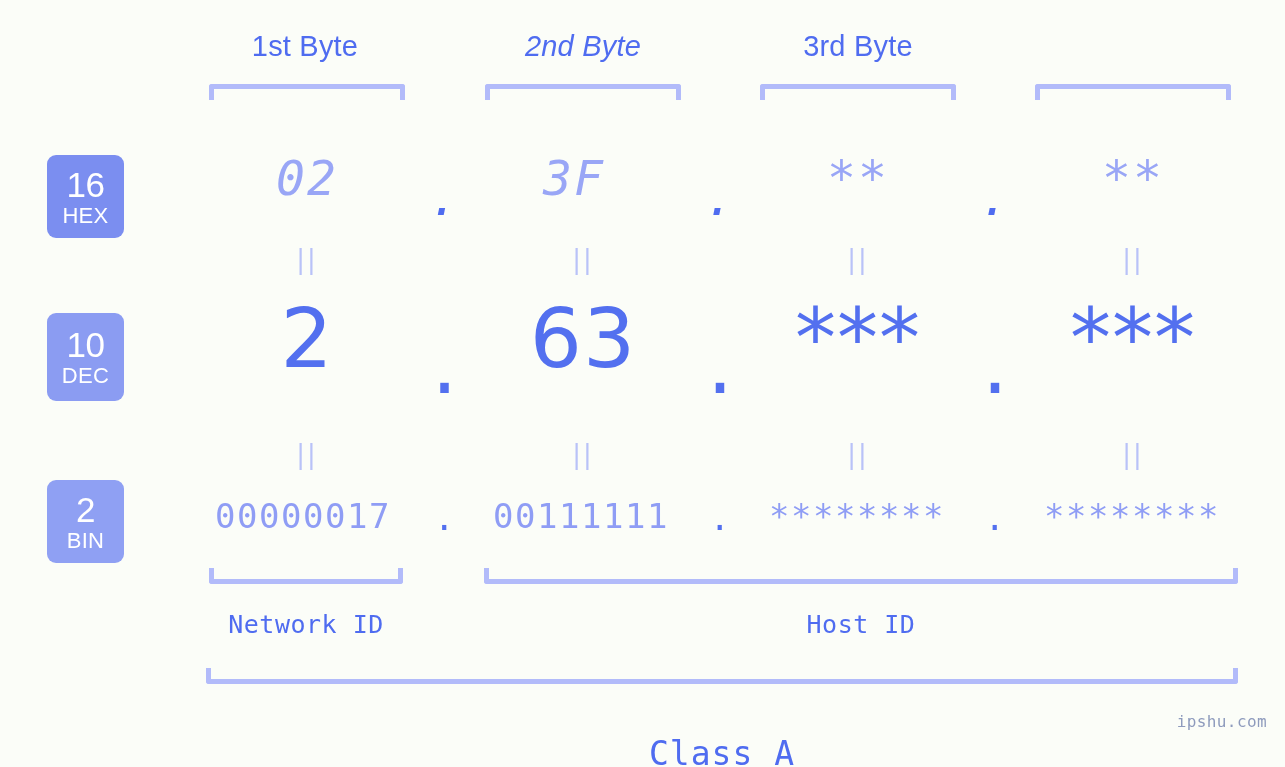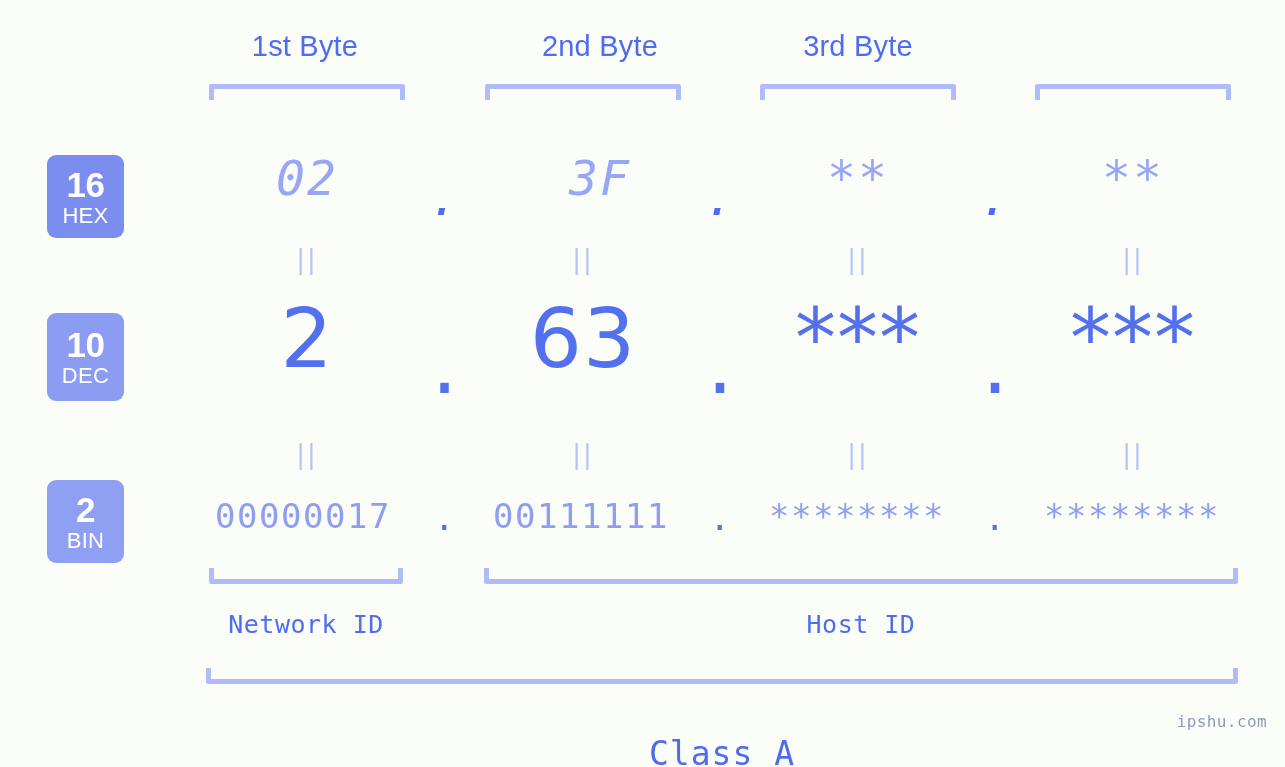--- a/index.html
+++ b/index.html
@@ -63,21 +63,21 @@
     color: #ffffff;
     font-family: "Liberation Sans", sans-serif;
     display: flex;
     flex-direction: column;
     align-items: center;
     justify-content: center;
     line-height: 1;
   }
   .badge .num {
     font-size: 35px;
-    font-weight: 700;
+    font-weight: 400;
     letter-spacing: -0.5px;
   }
   .badge .abbr {
     font-size: 22px;
     font-weight: 400;
     margin-top: 3px;
     letter-spacing: 0.3px;
   }
   .badge-hex { top: 155px;  height: 83px; background: #7b8ef0; }
   .badge-dec { top: 313px;  height: 88px; background: #8b9cf2; }
@@ -186,21 +186,21 @@
     color: #8e9bbd;
     letter-spacing: 0.4px;
   }
 </style>
 </head>
 <body>
 
 <div id="stage">
 
   <div class="byte-label" style="left:207px; width:196px;">1st Byte</div>
-  <div class="byte-label" style="left:502px; width:196px;">2nd Byte</div>
+  <div class="byte-label" style="left:485px; width:196px;font-style:italic;">2nd Byte</div>
   <div class="byte-label" style="left:760px; width:196px;">3rd Byte</div>
 
   <div class="bracket-top" style="left:209px; width:196px;"></div>
   <div class="bracket-top" style="left:485px; width:196px;"></div>
   <div class="bracket-top" style="left:760px; width:196px;"></div>
   <div class="bracket-top" style="left:1035px; width:196px;"></div>
 
   <div class="badge badge-hex">
     <span class="num">16</span>
     <span class="abbr">HEX</span>
@@ -210,21 +210,21 @@
     <span class="abbr">DEC</span>
   </div>
   <div class="badge badge-bin">
     <span class="num">2</span>
     <span class="abbr">BIN</span>
   </div>
 
   <div class="row-hex">
     <div class="cell" style="left:209px; width:196px;">02</div>
     <div class="cell dot" style="left:405px; width:80px;">.</div>
-    <div class="cell" style="left:502px; width:196px;">3F</div>
+    <div class="cell" style="left:476px; width:196px;">3F</div>
     <div class="cell dot" style="left:681px; width:79px;">.</div>
     <div class="cell" style="left:760px; width:196px;">**</div>
     <div class="cell dot" style="left:956px; width:79px;">.</div>
     <div class="cell" style="left:1035px; width:196px;">**</div>
   </div>
 
   <div class="eqmark" style="left:295px; top:246px;">||</div>
   <div class="eqmark" style="left:571px; top:246px;">||</div>
   <div class="eqmark" style="left:846px; top:246px;">||</div>
   <div class="eqmark" style="left:1121px; top:246px;">||</div>

